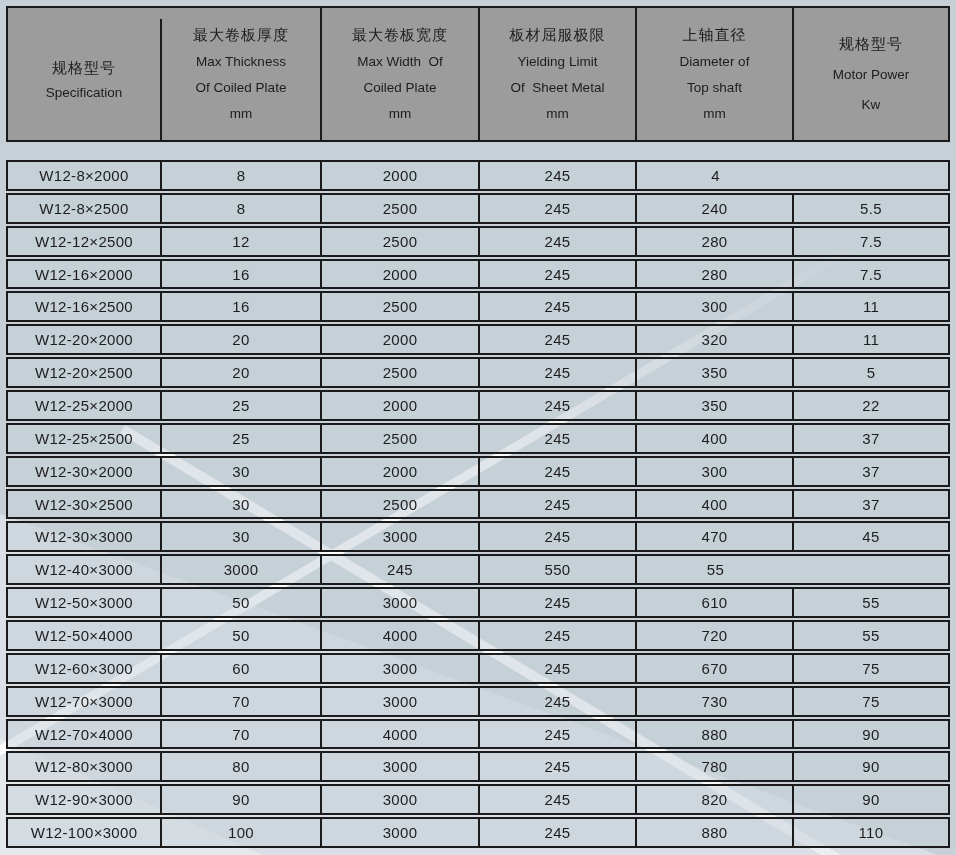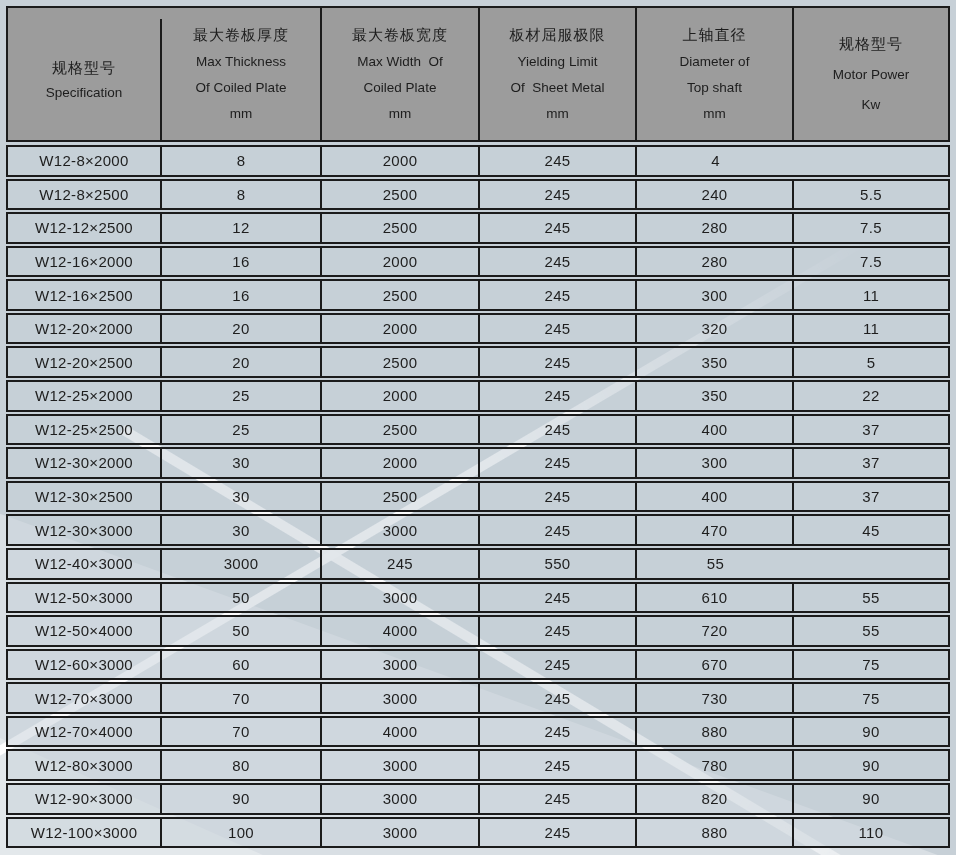--- a/index.html
+++ b/index.html
@@ -62,21 +62,21 @@
   .hcell:last-child{border-right:none;}
   .hcell.lines-2{gap:7px;margin-top:11px;}
   .hcell.lines-3{gap:13px;}
   .hline{font-size:13.5px;line-height:17px;white-space:pre;}
   .hline.zh{font-size:15px;line-height:18px;letter-spacing:1px;}
 
   .tbody{
     flex:1;
     display:flex;flex-direction:column;
     gap:2px;
-    margin-top:3px;
+    margin-top:18px;
   }
   .trow{
     flex:1;
     display:grid;
     grid-template-columns:154px 160px 158px 157px 157px 1fr;
     border:2px solid #1b1b1b;
     box-sizing:border-box;
     background:rgba(197,207,215,0.5);
   }
   .tcell{

